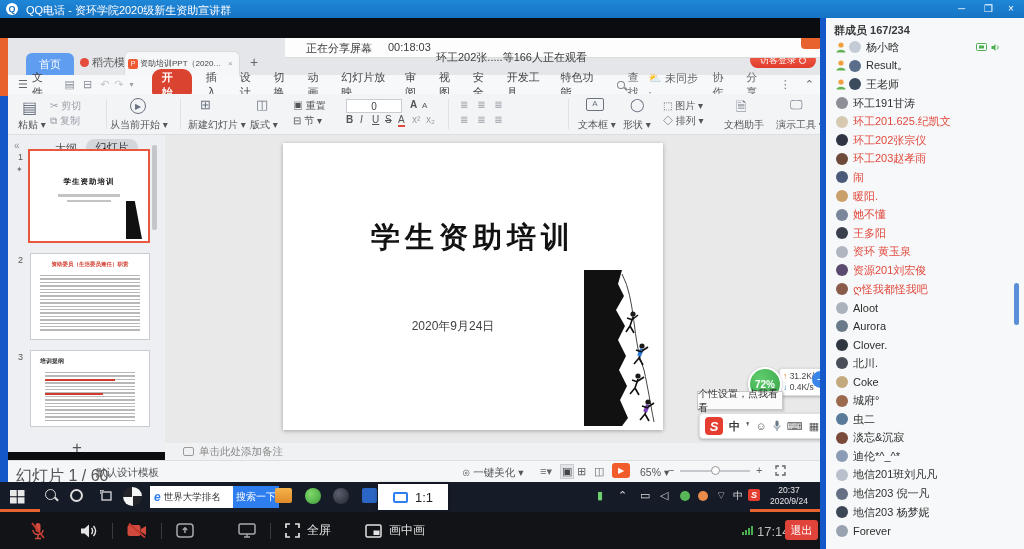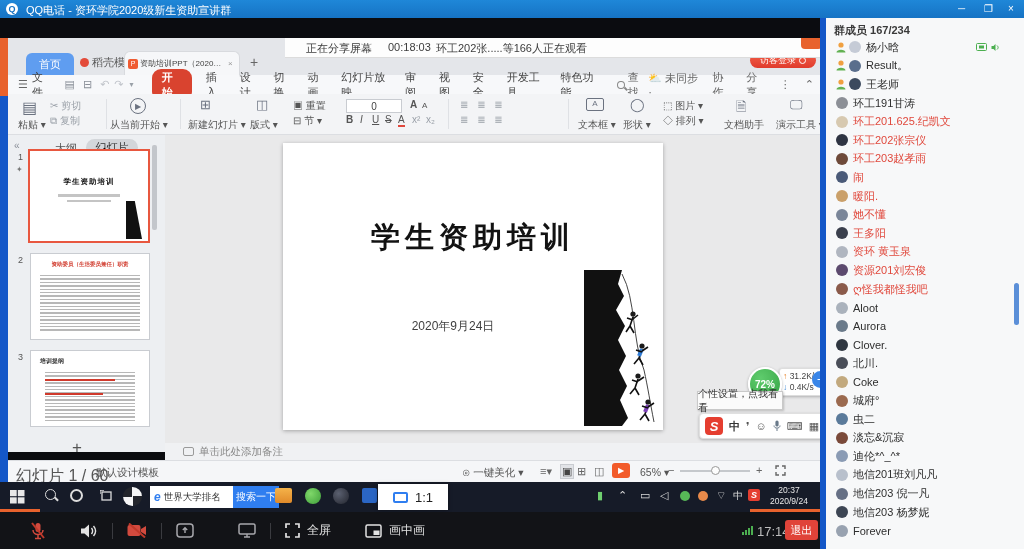--- a/index.html
+++ b/index.html
@@ -194,21 +194,21 @@
     <span class="rlabel" style="left:655px;top:20px">◇ <span>排列</span> ▾</span>
     <span class="ricon" style="left:728px;top:3px">🗎</span>
     <span class="rlabel" style="left:716px;top:24px">文档助手</span>
     <span class="ricon" style="left:782px;top:3px">🖵</span>
     <span class="rlabel" style="left:768px;top:24px"><span>演示工具</span> ▾</span>
   </div>
 
   <div class="abs sharing-bar">
     <span class="abs txt" style="left:21px;top:3px">正在分享屏幕</span>
     <span class="abs txt" style="left:103px;top:3px">00:18:03</span>
-    <span class="abs txt" style="left:151px;top:3px">环工202张.....等166人正在观看</span>
+    <span class="abs txt" style="left:151px;top:12px">环工202张.....等166人正在观看</span>
   </div>
   <div class="abs share-handle"></div>
 
   <div class="abs slide-panel"></div>
   <span class="abs" style="left:14px;top:140px;font-size:10px;color:#8a8f98">«</span>
   <span class="abs" style="left:55px;top:141px;font-size:11px;color:#555">大纲</span>
   <div class="abs pill-tab">
       <span>幻灯片</span>
     </div>
   <svg class="abs" style="left:103px;top:147px" width="14" height="18" viewBox="0 0 14 18">

